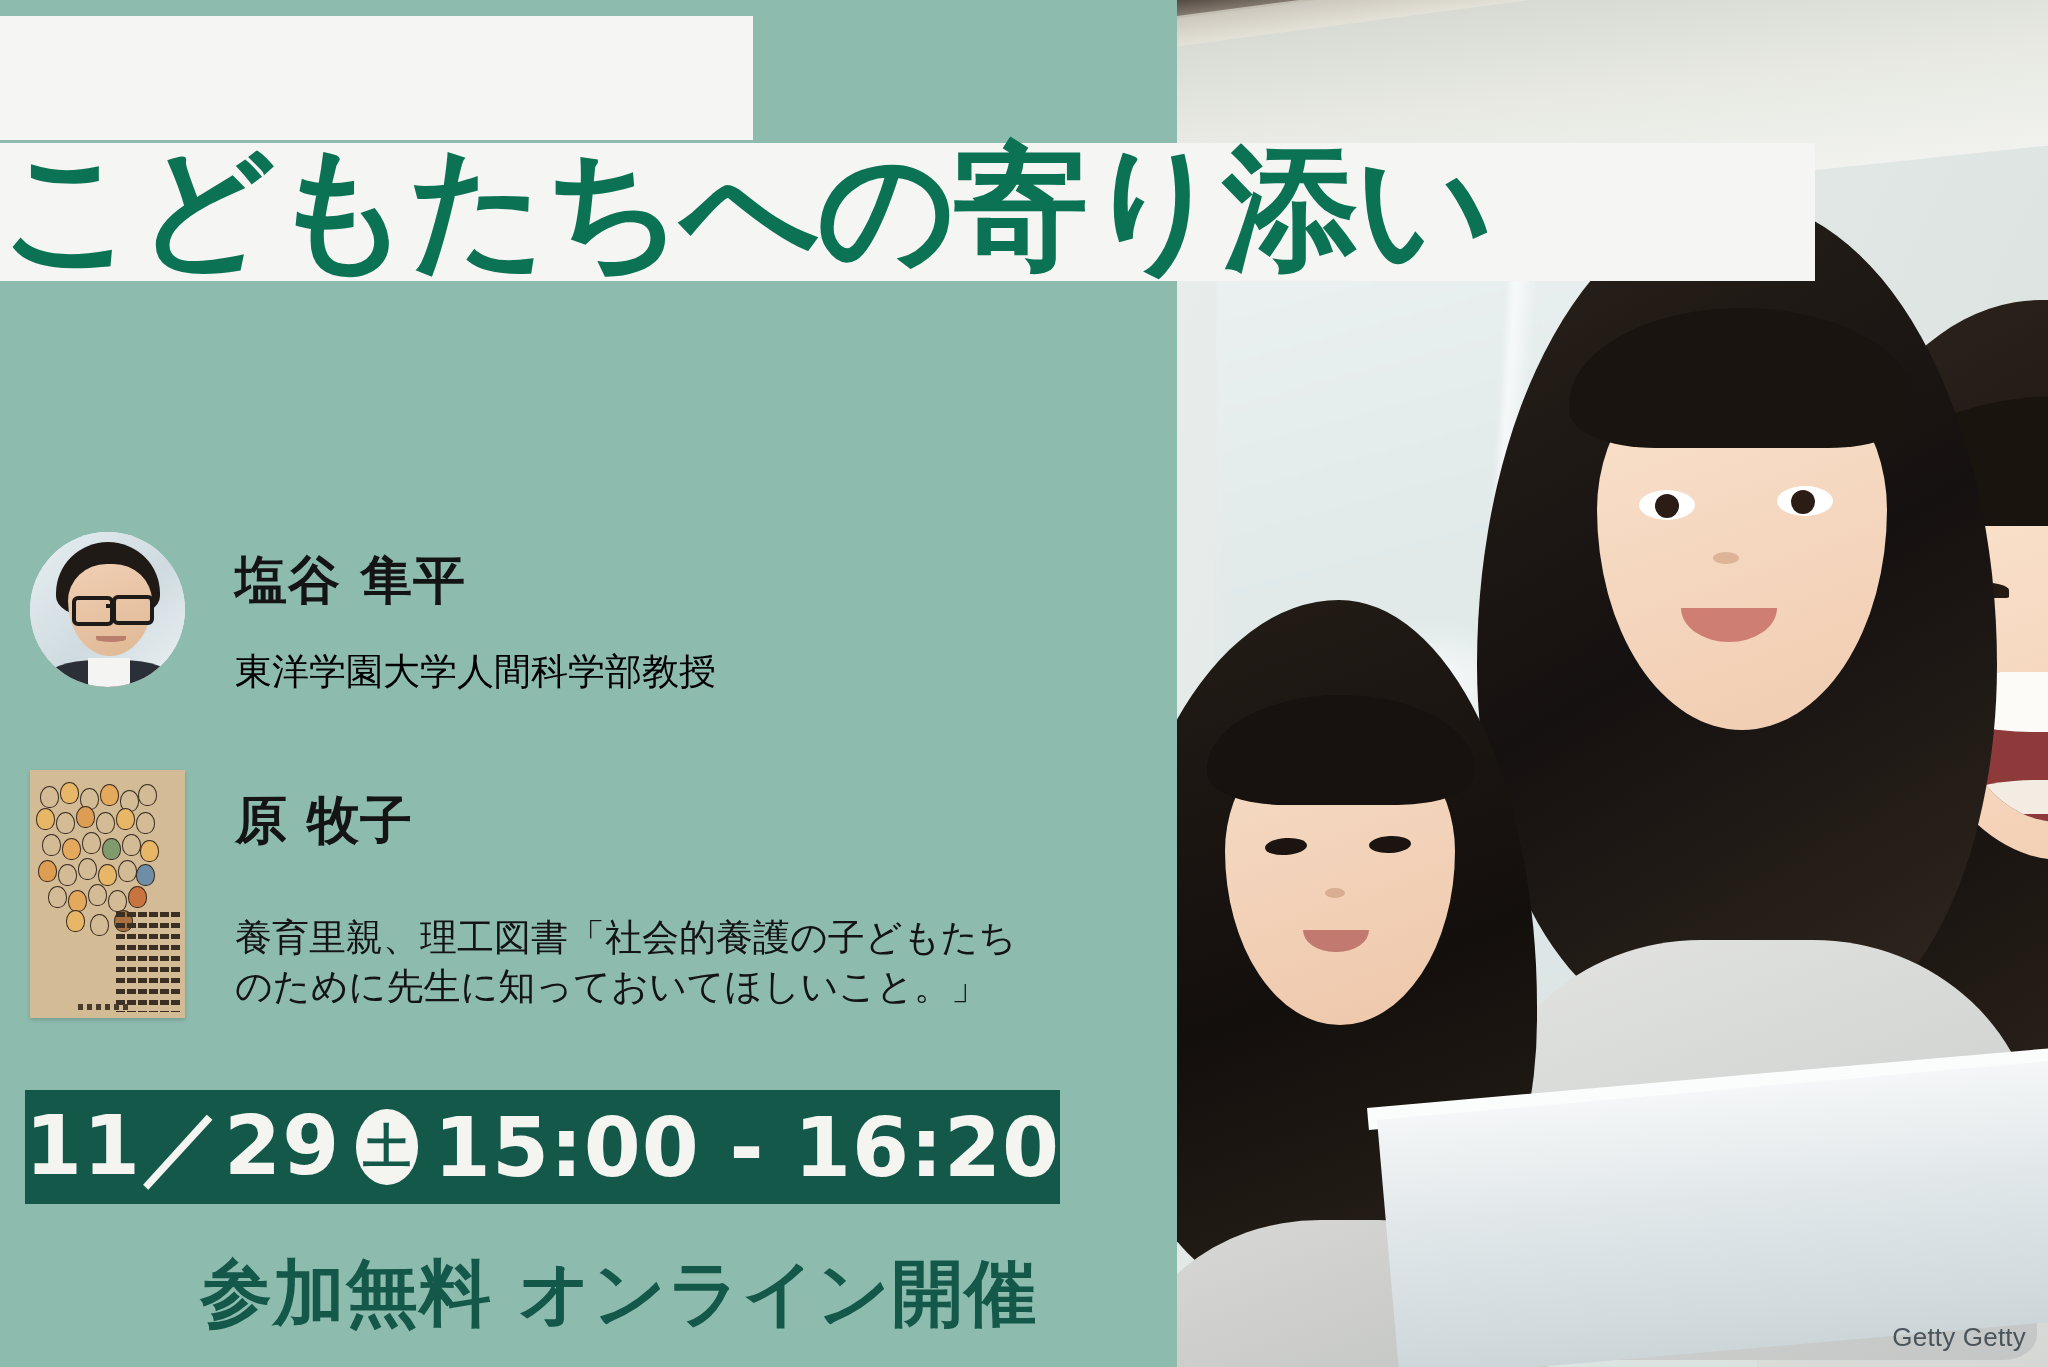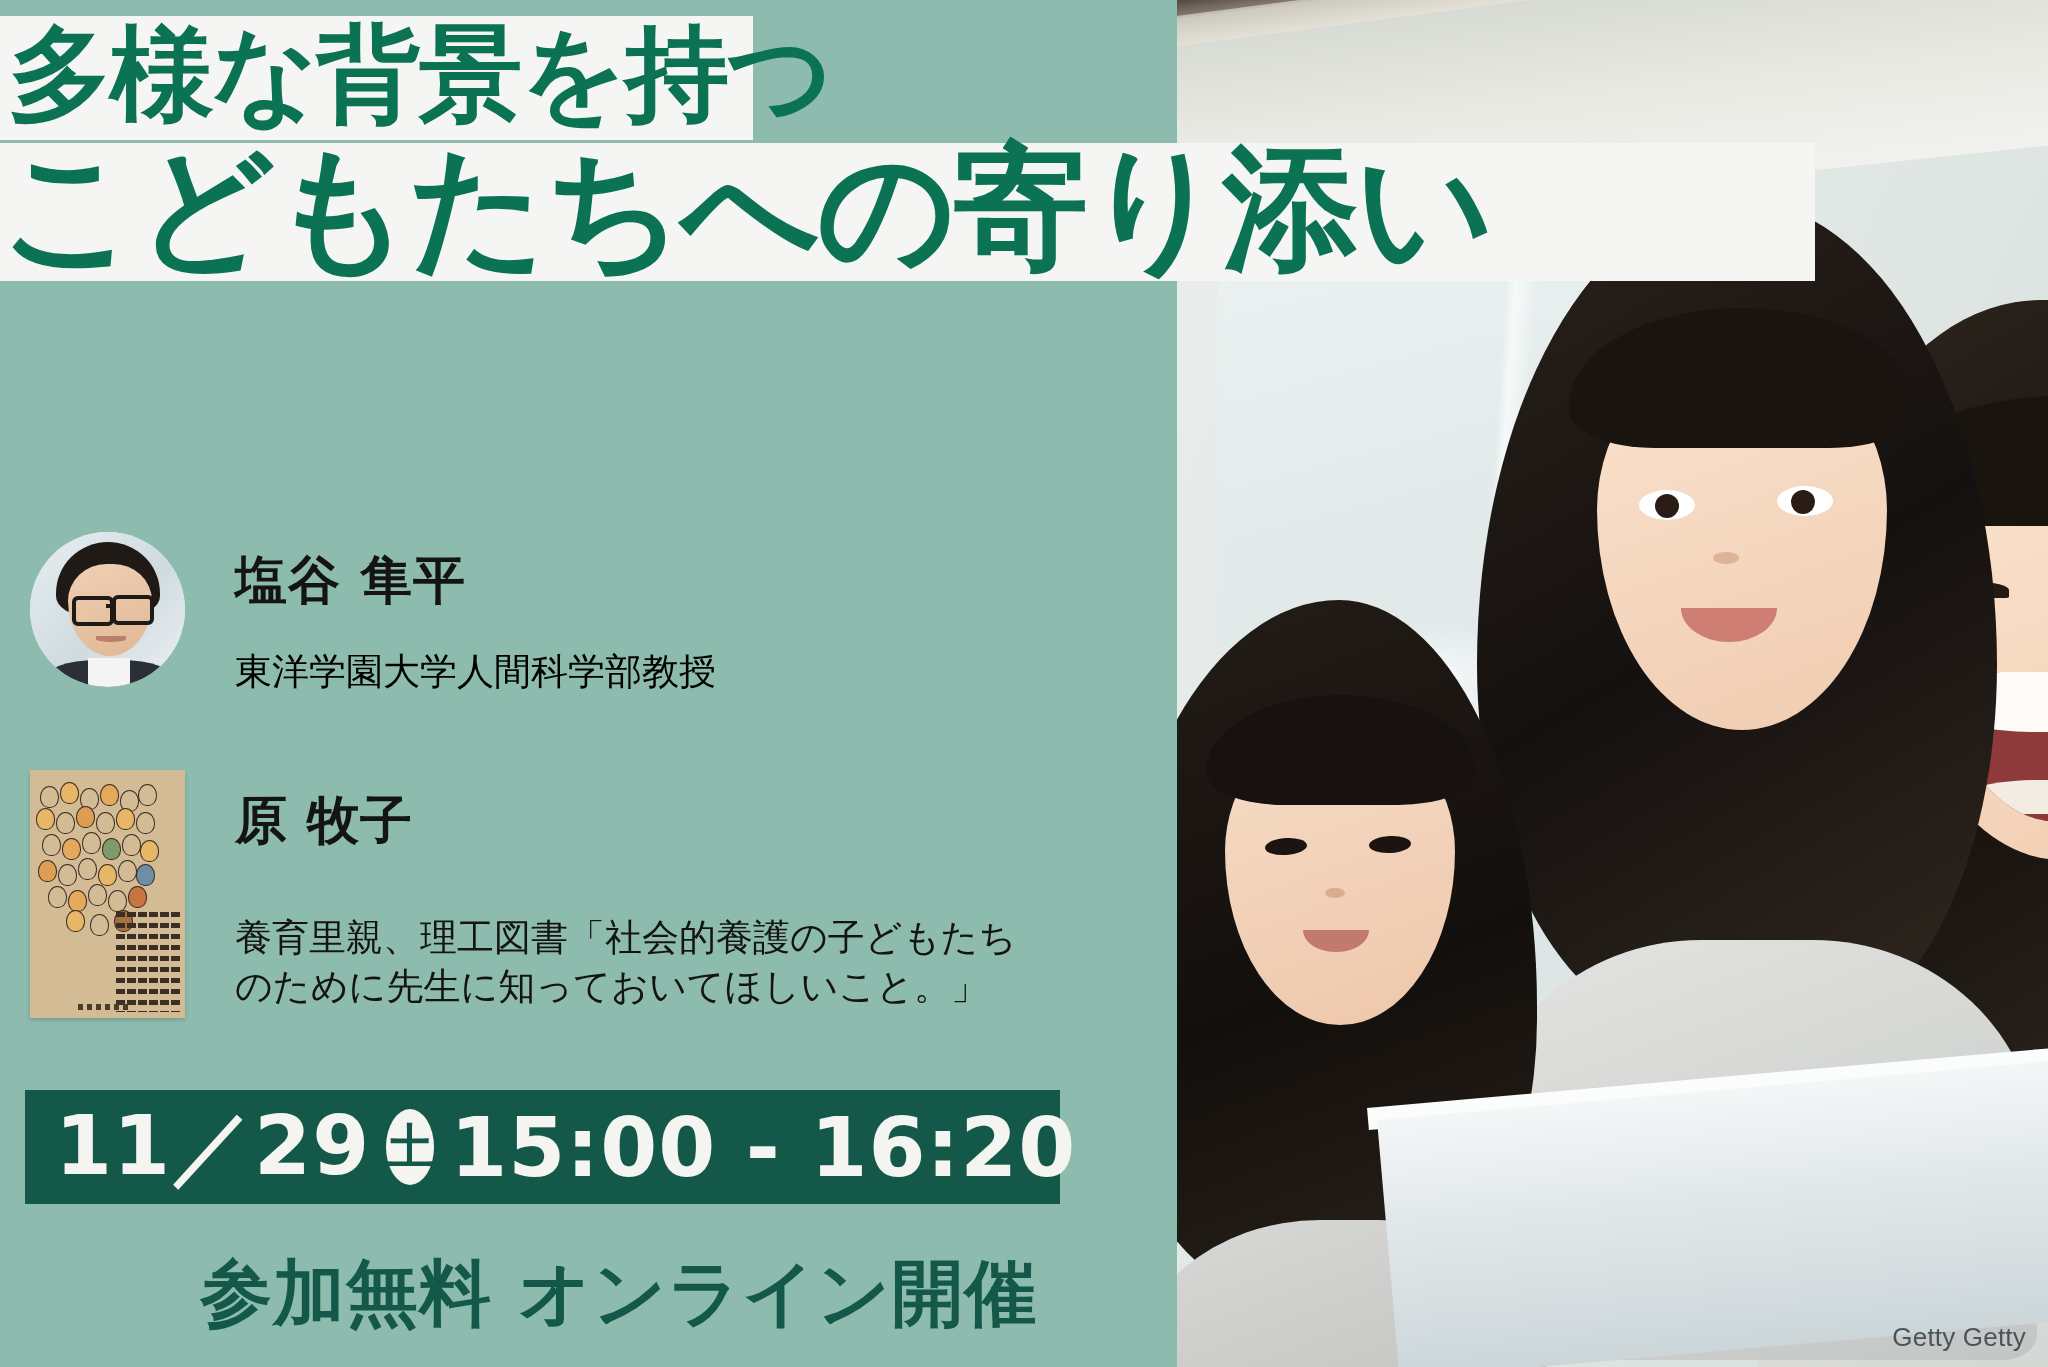--- a/index.html
+++ b/index.html
@@ -222,21 +222,21 @@
 
   .sp2 .sp-name{left:205px;top:16px;}
   .sp-bio{
     position:absolute;left:205px;top:112px;width:1000px;
     font-family:"DejaVu Sans","Liberation Sans",sans-serif;
     color:#141414;font-size:37px;line-height:1.32;font-weight:400;margin-top:32px;
   }
 
   .datebar{
     position:absolute;left:25px;top:1090px;width:1035px;height:114px;
-    background:#14584a;display:flex;align-items:center;padding-left:30px;box-sizing:border-box;
+    background:#14584a;display:flex;align-items:center;box-sizing:border-box;
   }
   .date-text{
     font-family:"DejaVu Sans","Liberation Sans",sans-serif;
     color:#f4f4f1;font-size:82px;font-weight:800;letter-spacing:1px;white-space:nowrap;
   }
   .dow{
     display:inline-flex;align-items:center;justify-content:center;
     width:76px;height:76px;border-radius:50%;background:#f4f4f1;color:#14584a;
     font-size:48px;font-weight:800;margin:0 16px;vertical-align:middle;
     font-family:"DejaVu Sans","Liberation Sans",sans-serif;
@@ -299,21 +299,20 @@
 
     <div class="ph-desk-edge"></div>
     <div class="ph-desk"></div>
 
     <div class="getty">Getty Getty</div>
   </div>
 
   <div class="band band1"></div>
   <div class="band band2"></div>
 
-  <div class="title-line t1">多様な背景を持つ</div>
   <div class="title-line t2">こどもたちへの寄り添い</div>
 
 
   <div class="speaker sp1">
     <div class="avatar">
       <div class="av-bg"></div>
       <div class="av-suit"></div>
       <div class="av-shirt"></div>
       <div class="av-hair"></div>
       <div class="av-face"></div>

